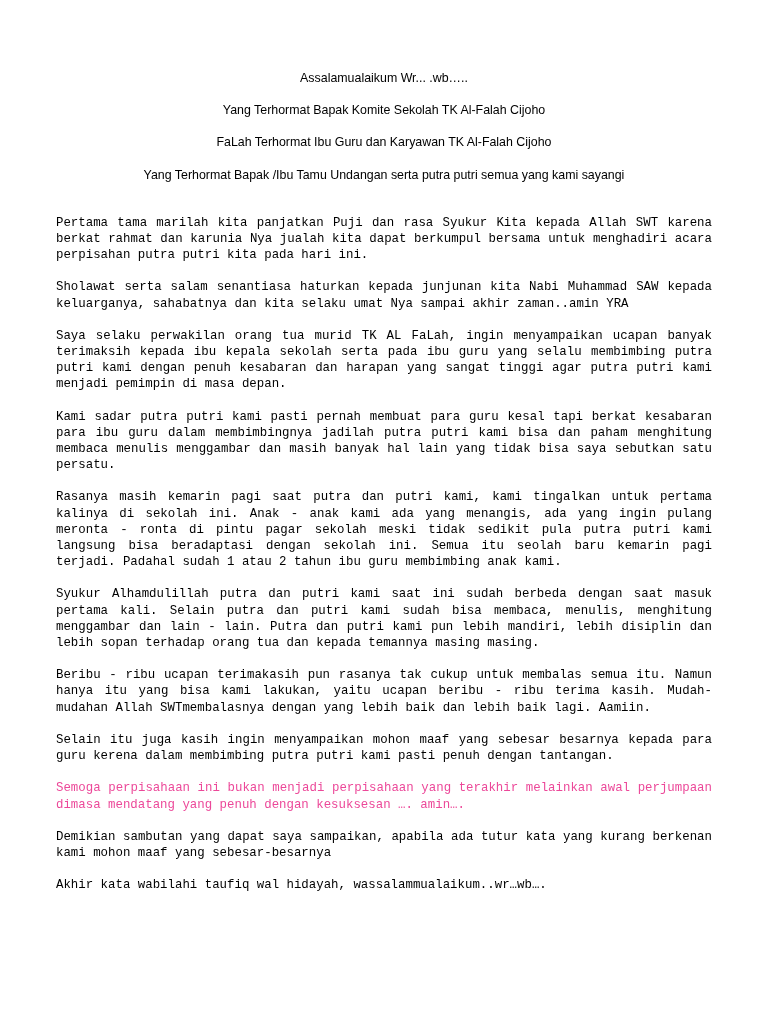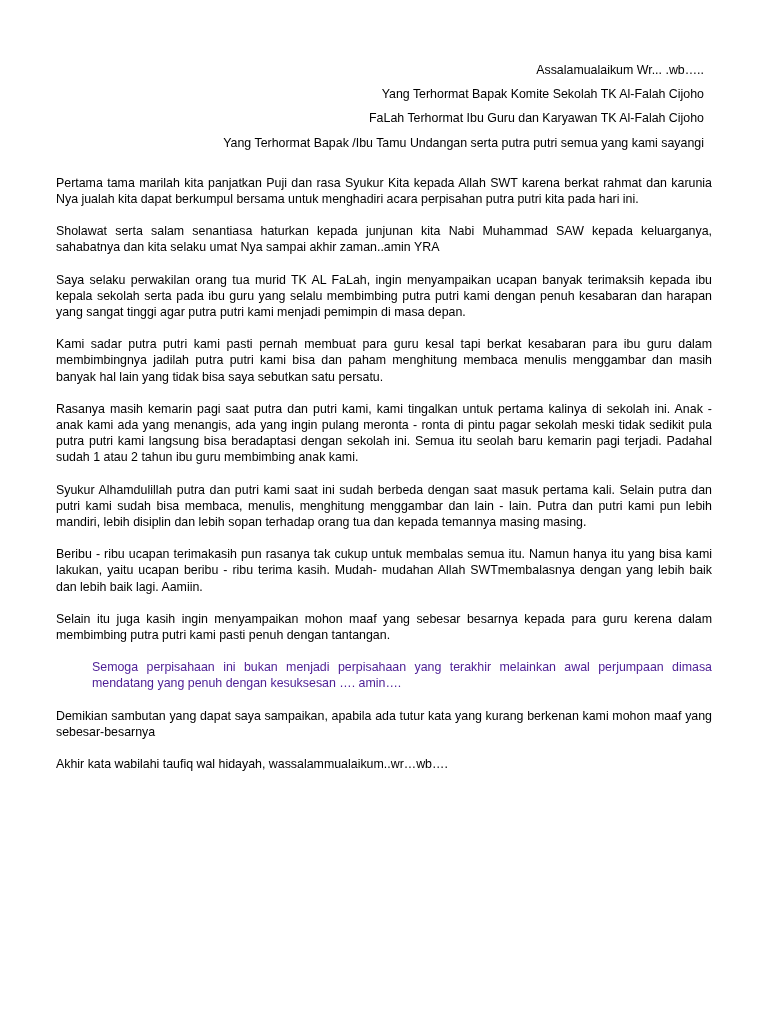--- a/index.html
+++ b/index.html
@@ -20,35 +20,35 @@
     height: 1024px;
     background: #ffffff;
     box-sizing: border-box;
     padding: 54px 56px 0 56px;
   }
   .doc {
     font-size: 12.4px;
     line-height: 16.2px;
   }
   .salutation-block p {
-    margin: 8px;
-    text-align: right;
+    margin: 16px;
+    text-align: center;
     white-space: nowrap;
   }
   .para {
     margin: 0 0 0 0;
     text-align: justify;
     text-justify: inter-word;
+    font-family: Liberation Mono, monospace;
   }
   .spacer {
     height: 16px;
   }
   .faded {
-    color: #4c1d95;
-    margin-left: 36px;
+    color: #ec4899;
   }
 </style>
 </head>
 <body>
 
 <div class="page">
   <div class="doc">
 
     <div class="salutation-block">
       <p>Assalamualaikum Wr... .wb…..</p>

